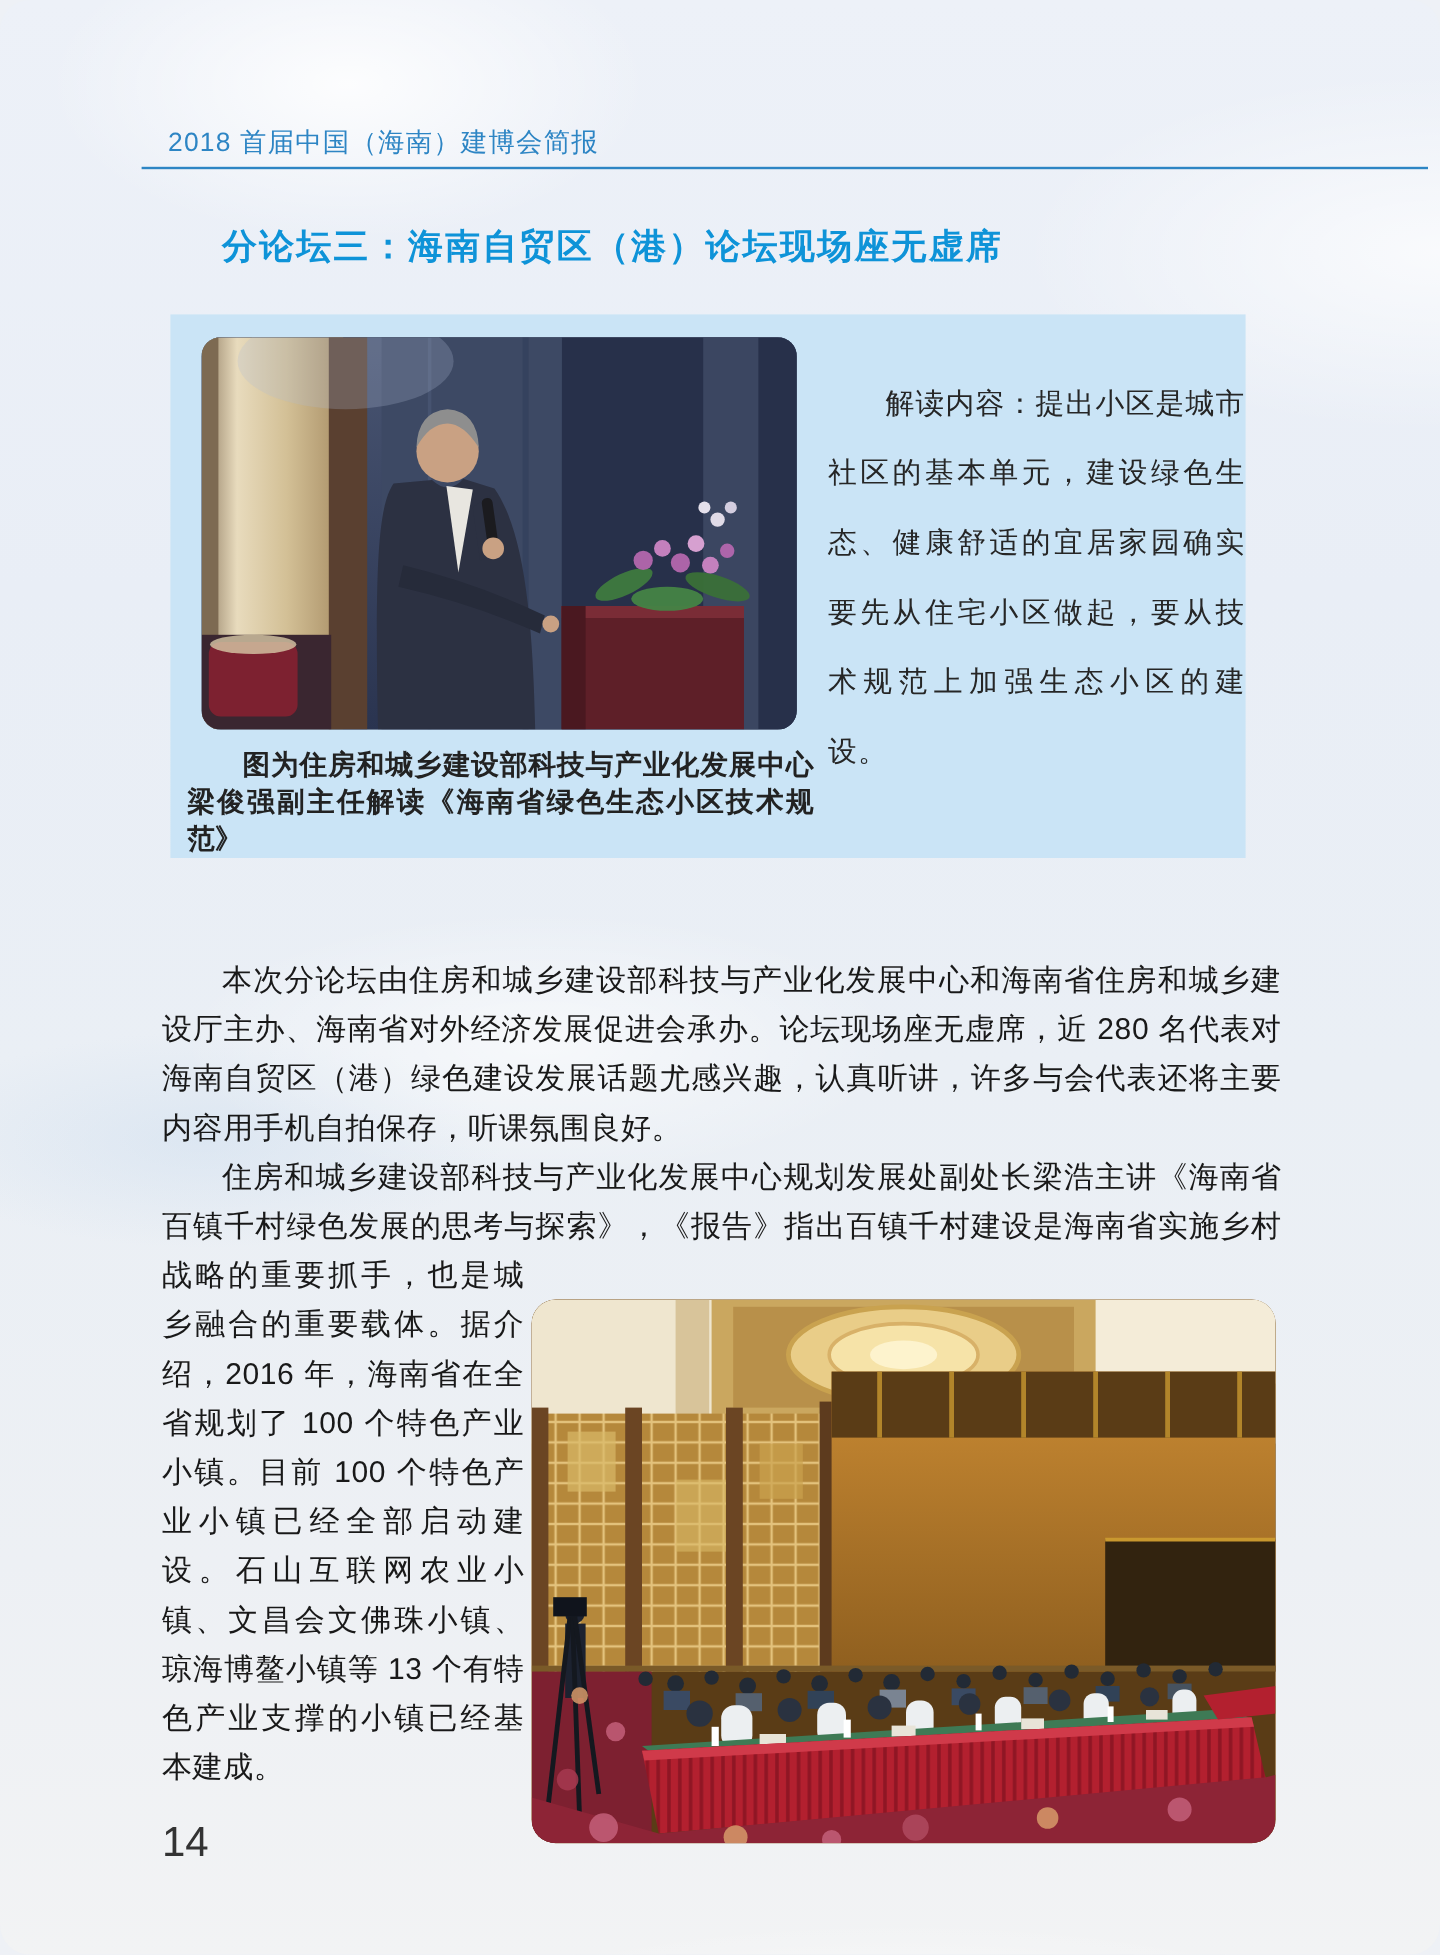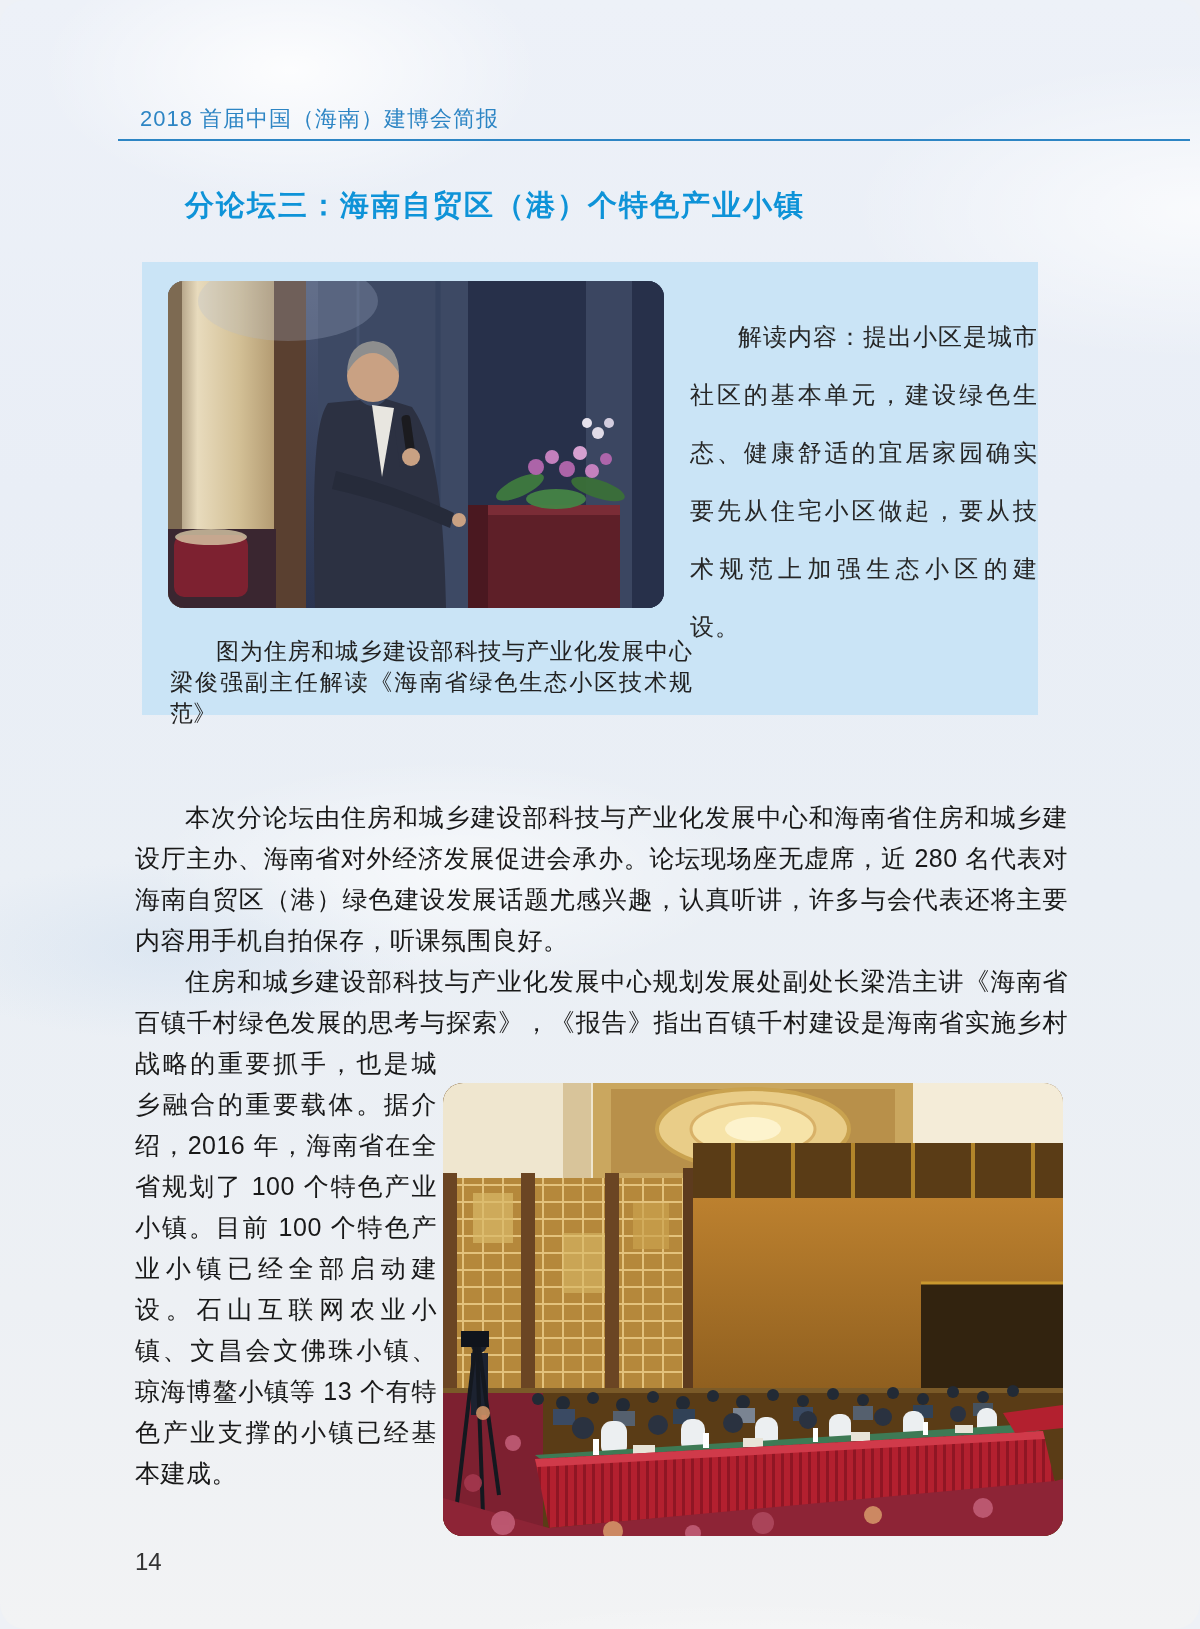--- a/index.html
+++ b/index.html
@@ -39,21 +39,21 @@
   }
   .photo1{
     position:absolute;left:26px;top:19px;width:496px;height:327px;
     border-radius:16px;overflow:hidden;background:#2c3650;
   }
   .photo1 svg,.photo2 svg{display:block;width:100%;height:100%;}
   .photo-caption{
     position:absolute;left:12px;top:358px;width:522px;
     font-family:"Liberation Serif","DejaVu Serif",serif;
     font-size:23px;line-height:31px;color:#222;
-    text-align:justify;text-indent:2em;margin:16px;
+    text-align:justify;text-indent:2em;margin:2px;font-weight:bold;
   }
   .report-col{position:absolute;left:548px;top:46px;width:348px;}
   .report-title{
     text-align:center;
     font-family:"Liberation Serif","DejaVu Serif",serif;
     font-size:33px;font-weight:bold;color:#1a7ec5;letter-spacing:2px;
     margin:0 0 14px 0;
   }
   .report-body{
     font-family:"Liberation Serif","DejaVu Serif",serif;
@@ -67,33 +67,33 @@
   }
   .body-section p{margin:0;text-indent:2em;}
   .para2a{height:82px;overflow:hidden;}
   .wrap-row{display:flex;align-items:flex-start;}
   .left-col{width:302px;text-align:justify;}
   .photo2{
     width:620px;height:453px;margin-left:6px;margin-top:40px;
     border-radius:20px;overflow:hidden;background:#8f5f1f;flex:none;
   }
   .page-number{
-    position:absolute;left:135px;top:1548px;
-    font-size:24px;color:#333;
+    position:absolute;left:135px;top:1516px;
+    font-size:35px;color:#333;
   }
 </style>
 </head>
 <body>
 
 <div class="page">
 
   <div class="header-title">2018 首届中国（海南）建博会简报</div>
   <div class="header-rule"></div>
 
-  <div class="section-title">分论坛三：海南自贸区（港）个特色产业小镇</div>
+  <div class="section-title">分论坛三：海南自贸区（港）论坛现场座无虚席</div>
 
   <div class="highlight-box">
 
     <div class="photo1">
       <svg viewBox="0 0 496 327" preserveAspectRatio="none">
         <defs>
           <linearGradient id="bgG" x1="0" y1="0" x2="0" y2="1">
             <stop offset="0" stop-color="#495572"></stop>
               <stop offset="1" stop-color="#2a3450"></stop>
           </linearGradient>

